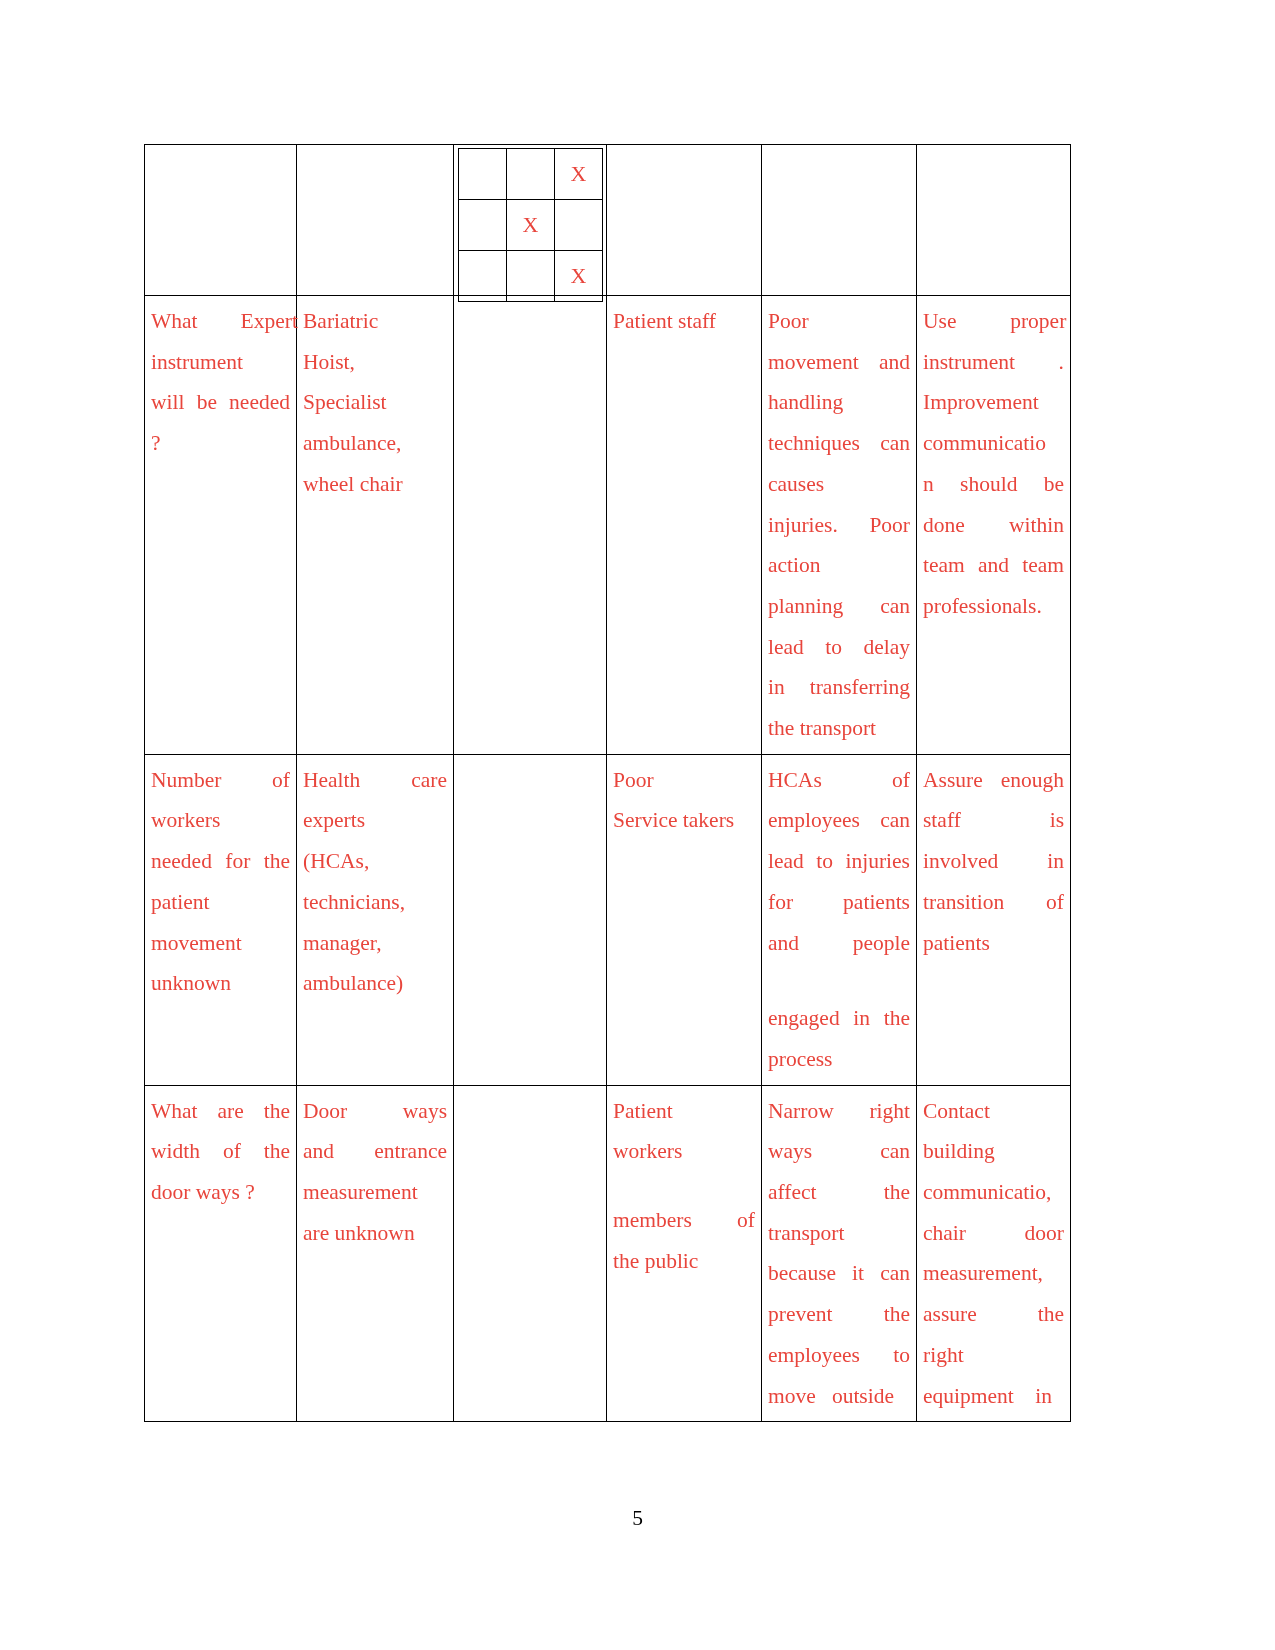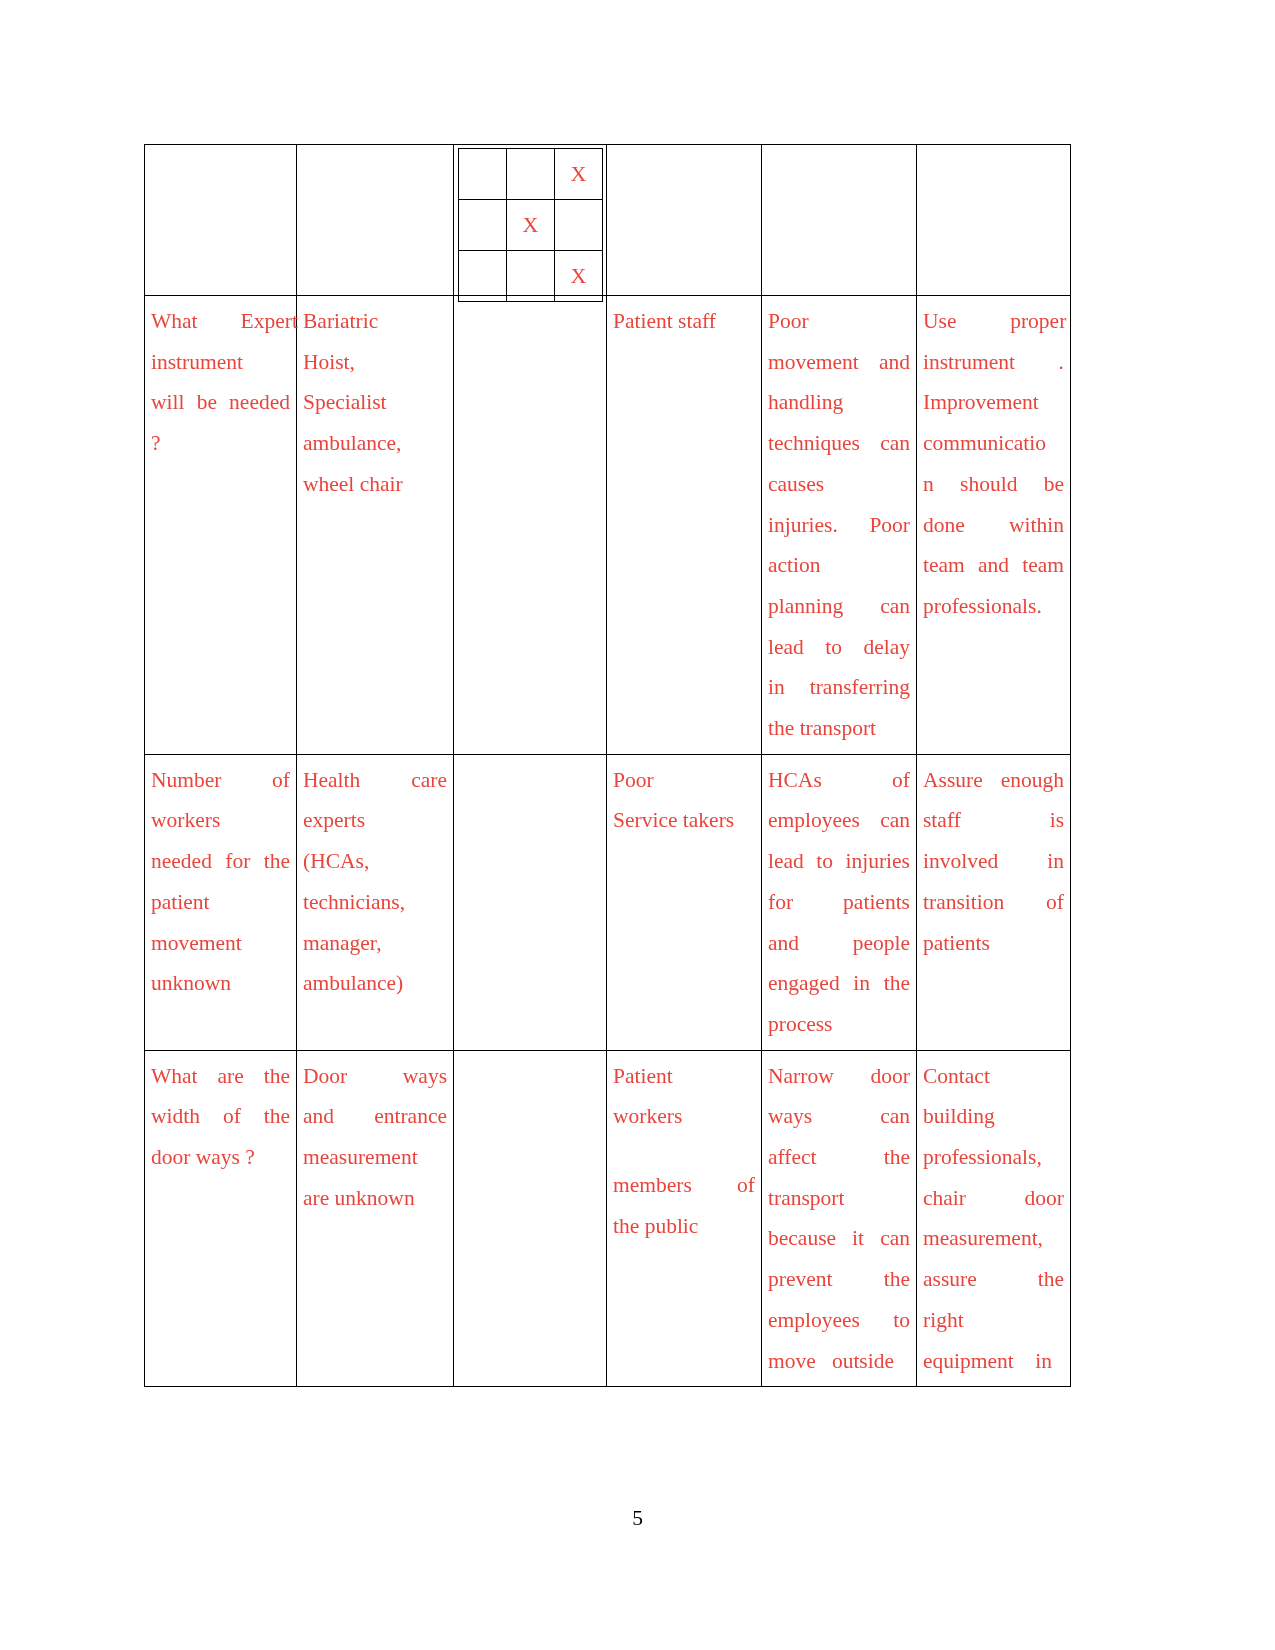--- a/index.html
+++ b/index.html
@@ -244,21 +244,21 @@
               <span class="lastline" style="white-space: pre;">Service takers</span>
             </div>
           </td>
         <td>
             <div class="just">
               <span class="line" style="white-space: pre;">HCAs           of</span>
               <span class="line" style="white-space: pre;">employees  can</span>
               <span class="line" style="white-space: pre;">lead to injuries</span>
               <span class="line" style="white-space: pre;">for      patients</span>
               <span class="line" style="white-space: pre;">and       people</span>
-              <span class="line" style="white-space: pre;">engaged  in  the</span>
+              <span class="line" style="white-space: pre; margin-top: 35px;">engaged  in  the</span>
               <span class="lastline" style="white-space: pre;">process</span>
             </div>
           </td>
         <td>
             <div class="just">
               <span class="line" style="white-space: pre;">Assure enough</span>
               <span class="line" style="white-space: pre;">staff            is</span>
               <span class="line" style="white-space: pre;">involved       in</span>
               <span class="line" style="white-space: pre;">transition     of</span>
               <span class="lastline" style="white-space: pre;">patients</span>
@@ -288,35 +288,35 @@
         <td>
             <div class="just">
               <span class="line" style="white-space: pre;">Patient</span>
               <span class="line" style="white-space: pre;">workers</span>
               <span class="line" style="white-space: pre; margin-top: 28px;">members      of</span>
               <span class="lastline" style="white-space: pre;">the public</span>
             </div>
           </td>
         <td>
             <div class="just">
-              <span class="line" style="white-space: pre;">Narrow     door</span>
+              <span class="line" style="white-space: pre;">Narrow     right</span>
               <span class="line" style="white-space: pre;">ways        can</span>
               <span class="line" style="white-space: pre;">affect        the</span>
               <span class="line" style="white-space: pre;">transport</span>
               <span class="line" style="white-space: pre;">because  it  can</span>
               <span class="line" style="white-space: pre;">prevent       the</span>
               <span class="line" style="white-space: pre;">employees    to</span>
               <span class="lastline" style="white-space: pre;">move   outside</span>
             </div>
           </td>
         <td>
             <div class="just">
               <span class="line" style="white-space: pre;">Contact</span>
               <span class="line" style="white-space: pre;">building</span>
-              <span class="line" style="white-space: pre;">professionals,</span>
+              <span class="line" style="white-space: pre;">communicatio,</span>
               <span class="line" style="white-space: pre;">chair       door</span>
               <span class="line" style="white-space: pre;">measurement,</span>
               <span class="line" style="white-space: pre;">assure        the</span>
               <span class="line" style="white-space: pre;">right</span>
               <span class="lastline" style="white-space: pre;">equipment    in</span>
             </div>
           </td>
       </tr>
 
     </tbody>

